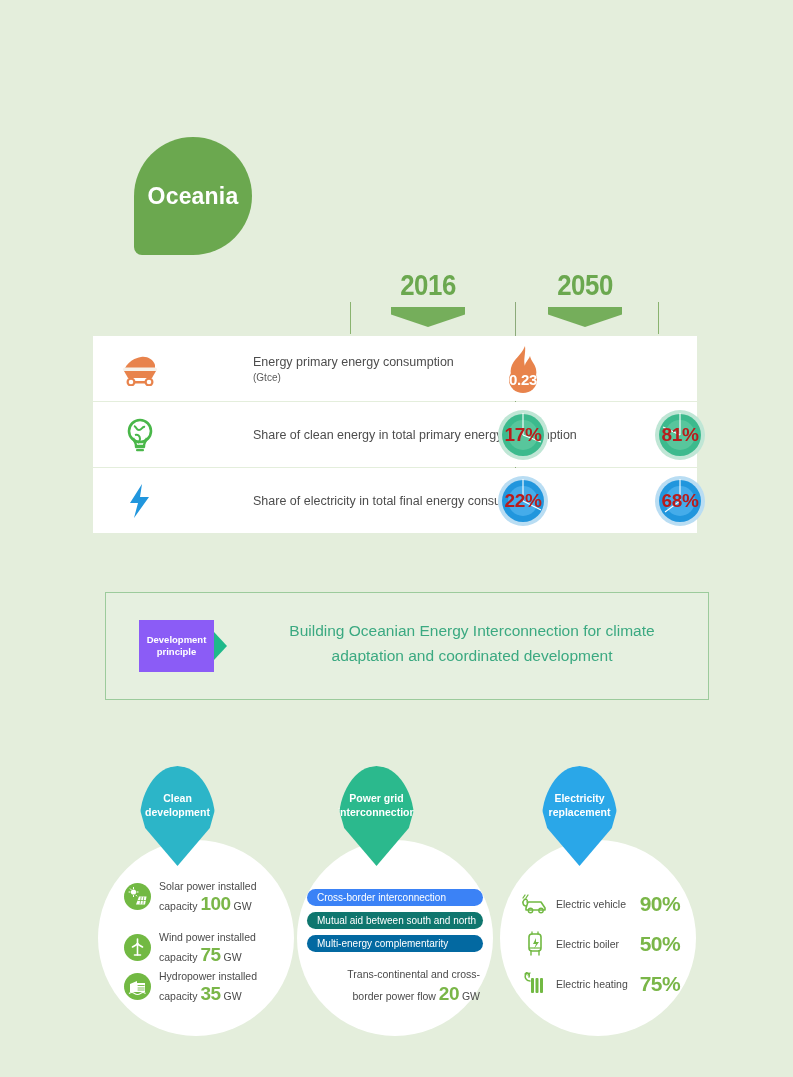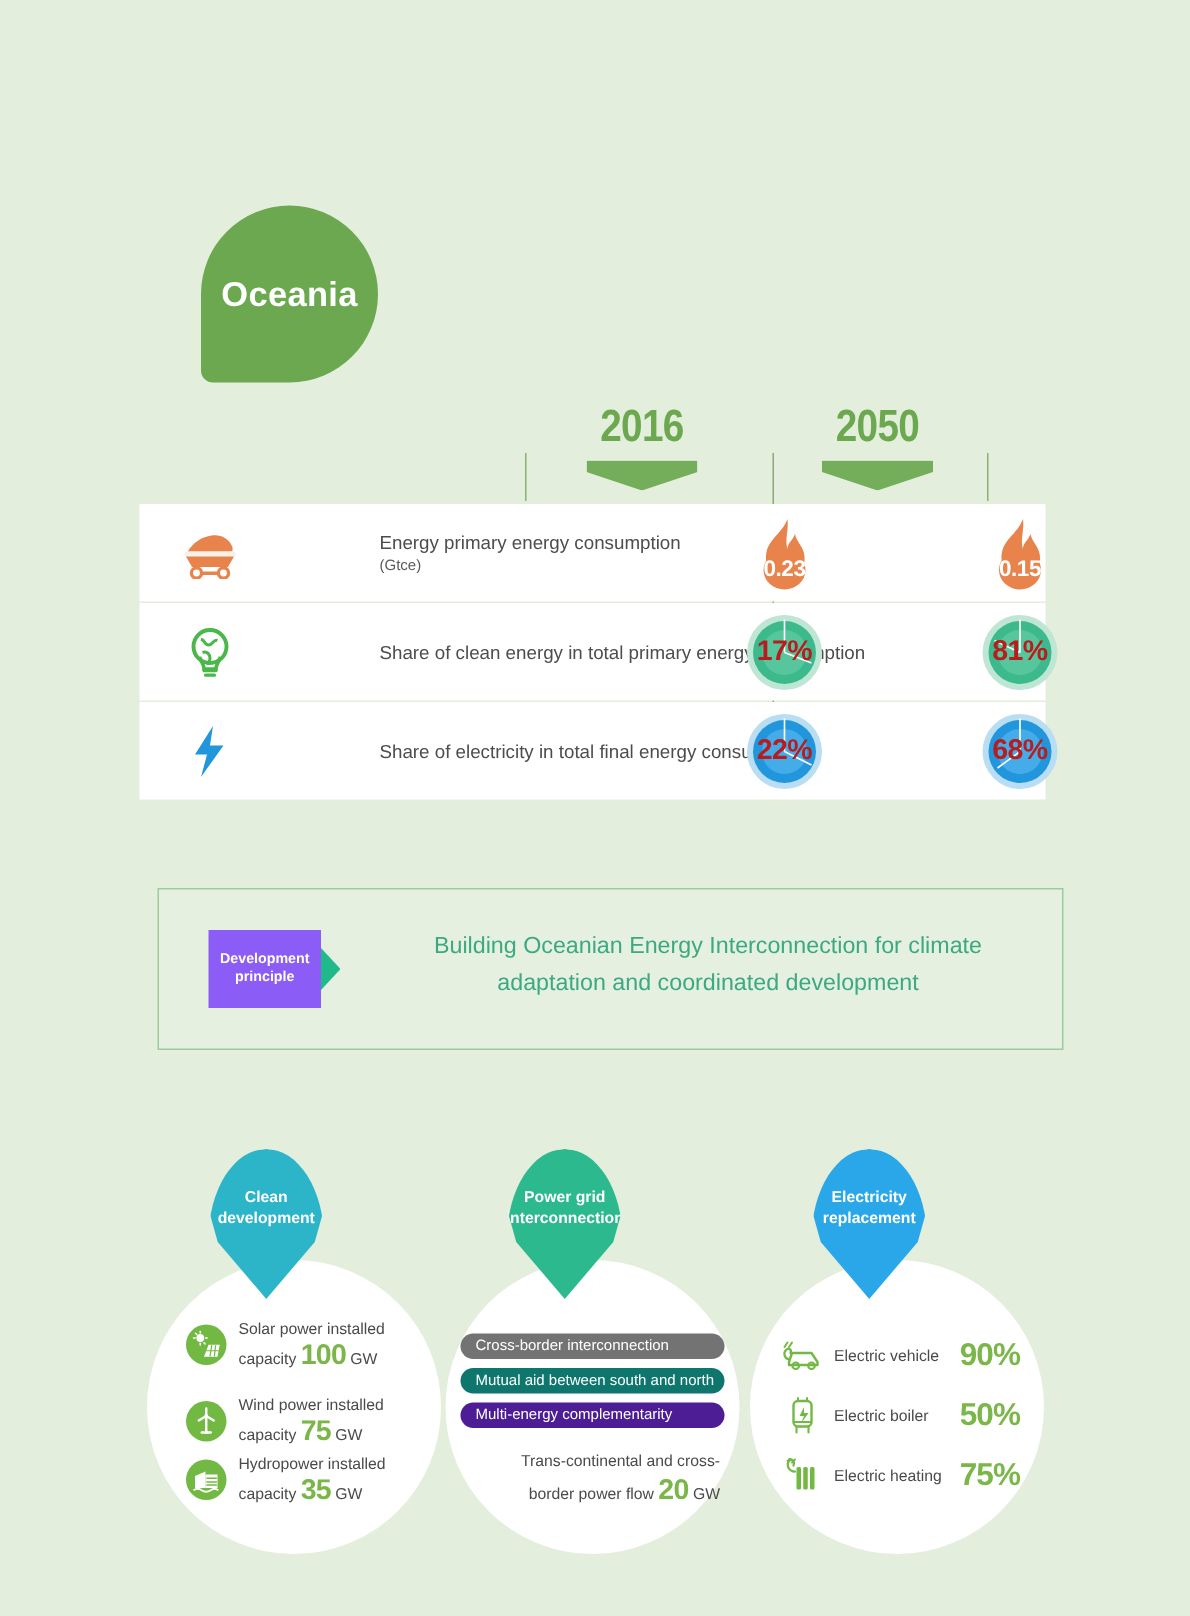--- a/index.html
+++ b/index.html
@@ -178,29 +178,20 @@
       <div class="t1">Energy primary energy consumption</div>
       <div class="t2">(Gtce)</div>
     </div>
     <div class="cell c2016">
       <div class="flame">
         <svg width="48" height="50" viewBox="0 0 48 50">
           <path d="M26 2 C22 12, 14 15, 12 24 C10 33, 16 42, 24 42 C33 42, 39 34, 37 25 C36 20, 32 17, 31 12 C29 17, 26 18, 26 22 C24 16, 27 9, 26 2 Z" fill="#e8834c"></path>
           <ellipse cx="24" cy="36" rx="14" ry="13" fill="#e8834c"></ellipse>
         </svg>
         <div class="num">0.23</div>
-      </div>
-    </div>
-    <div class="cell c2050">
-      <div class="flame">
-        <svg width="48" height="50" viewBox="0 0 48 50">
-          <path d="M26 2 C22 12, 14 15, 12 24 C10 33, 16 42, 24 42 C33 42, 39 34, 37 25 C36 20, 32 17, 31 12 C29 17, 26 18, 26 22 C24 16, 27 9, 26 2 Z" fill="#e8834c"></path>
-          <ellipse cx="24" cy="36" rx="14" ry="13" fill="#e8834c"></ellipse>
-        </svg>
-        <div class="num">0.15</div>
       </div>
     </div>
   </div>
 
   <div class="row" id="row-2">
     <div class="ricon">
       <svg width="30" height="36" viewBox="0 0 30 36">
         <circle cx="15" cy="14" r="11" fill="none" stroke="#49b749" stroke-width="2.6"></circle>
         <path d="M9 9 c3 1 2 4 5 4 c3 0 3 -4 6 -3 M10 18 c3 -1 5 1 5 4 c0 2 -1 3 -2 4" fill="none" stroke="#49b749" stroke-width="2"></path>
         <path d="M8 21 C10 26, 11 26, 11 29 L19 29 C19 26, 20 26, 22 21" fill="none" stroke="#49b749" stroke-width="2.4"></path>
@@ -362,27 +353,27 @@
       </div>
     </div>
   </div>
 
   <div class="pillar" id="pillar-grid">
     <div class="disc"></div>
     <div class="pin" style="background:#2bb98d">
       <div class="pl">Power grid interconnection</div>
     </div>
     <div class="content">
-      <div class="pill" style="top:49px;background:#737373">
+      <div class="pill" style="top:49px;background:#3b82f6">
         <span>Cross-border interconnection</span>
       </div>
       <div class="pill" style="top:72px;background:#0f766e">
         <span>Mutual aid between south and north</span>
       </div>
-      <div class="pill" style="top:95px;background:#4c1d95">
+      <div class="pill" style="top:95px;background:#0369a1">
         <span>Multi-energy complementarity</span>
       </div>
       <div class="flowtext" style="top:124px">
         <span>Trans-continental and cross-</span><br>
         <span>border power flow</span>
         <span class="snum">20</span>
         <span class="sunit">GW</span>
       </div>
     </div>
   </div>

